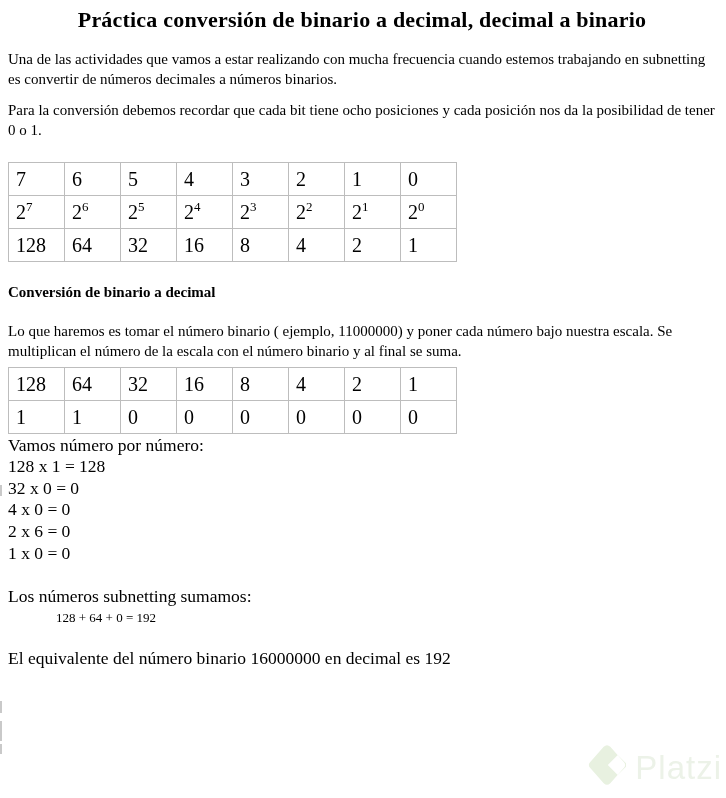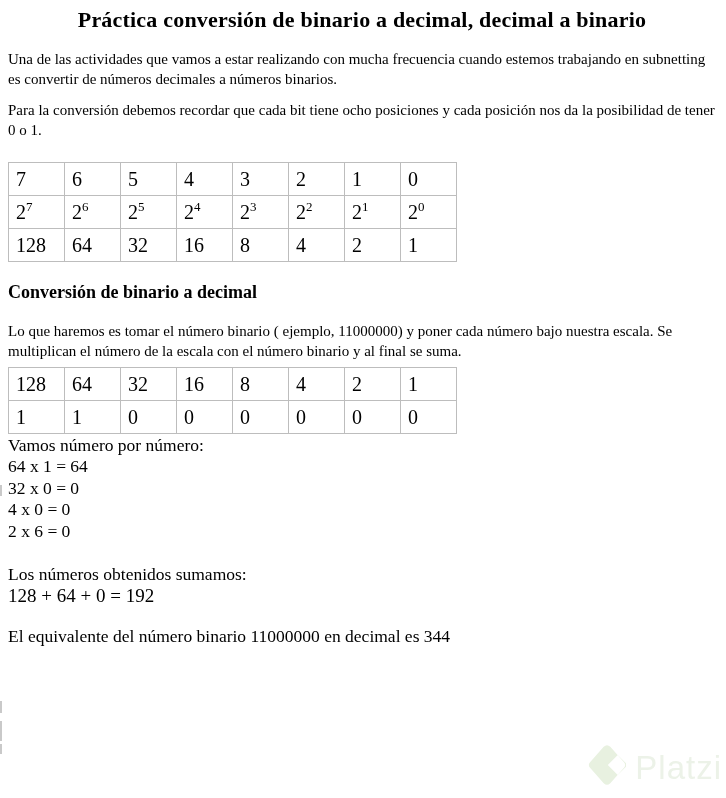--- a/index.html
+++ b/index.html
@@ -48,31 +48,31 @@
     background: #ffffff;
   }
   table.bit-table sup {
     font-size: 13px;
     line-height: 0;
     vertical-align: super;
   }
 
   .section-heading {
     margin-top: 20px;
-    font-size: 18px;
+    font-size: 15px;
     font-weight: bold;
     line-height: 20px;
   }
   .section-para { margin-top: 19px; }
 
   .step-intro { margin-top: 0; line-height: 22px; font-size: 17.5px; }
   .math-line  { font-size: 17.5px; line-height: 21.7px; }
 
   .sum-intro  { margin-top: 20px; font-size: 17.5px; line-height: 22px; }
-  .sum-line   { font-size: 19px; line-height: 22px; }
+  .sum-line   { font-size: 13px; line-height: 22px; margin-left: 48px; }
   .conclusion { margin-top: 18px; font-size: 17.5px; line-height: 22px; }
 
   .watermark {
     position: absolute;
     right: 4px;
     bottom: 8px;
     display: flex;
     align-items: center;
     gap: 9px;
     user-select: none;
@@ -167,30 +167,31 @@
         <td>0</td>
         <td>0</td>
         <td>0</td>
       </tr>
     </tbody>
   </table>
 
   <p class="step-intro">Vamos número por número:</p>
 
   <div>
-    <div class="math-line">64 x 1 = 64</div>
+    <div class="math-line">128 x 1 = 128</div>
     <div class="math-line">32 x 0 = 0</div>
     <div class="math-line">4 x 0 = 0</div>
     <div class="math-line">2 x 6 = 0</div>
+    <div class="math-line">1 x 0 = 0</div>
   </div>
 
-  <p class="sum-intro">Los números obtenidos sumamos:</p>
+  <p class="sum-intro">Los números subnetting sumamos:</p>
   <p class="sum-line">128 + 64 + 0 = 192</p>
 
-  <p class="conclusion">El equivalente del número binario 11000000 en decimal es 344</p>
+  <p class="conclusion">El equivalente del número binario 16000000 en decimal es 192</p>
 
 </div>
 
 <div class="edge-artifact artifact-1"></div>
 <div class="edge-artifact artifact-2"></div>
 <div class="edge-artifact artifact-3"></div>
 <div class="edge-artifact artifact-4"></div>
 
 <div class="watermark">
   <span>

